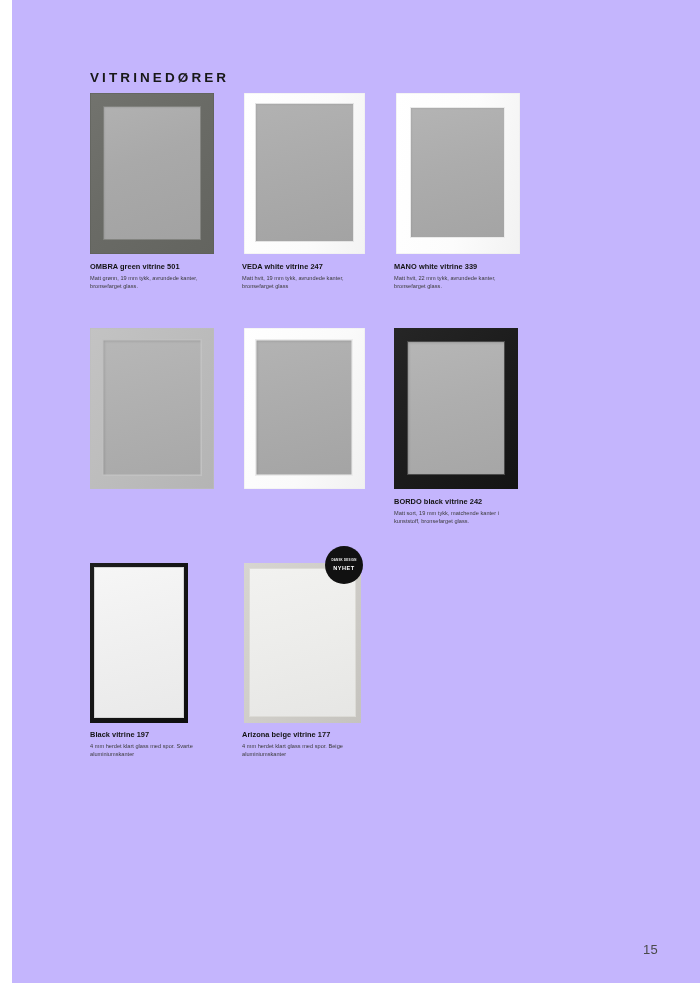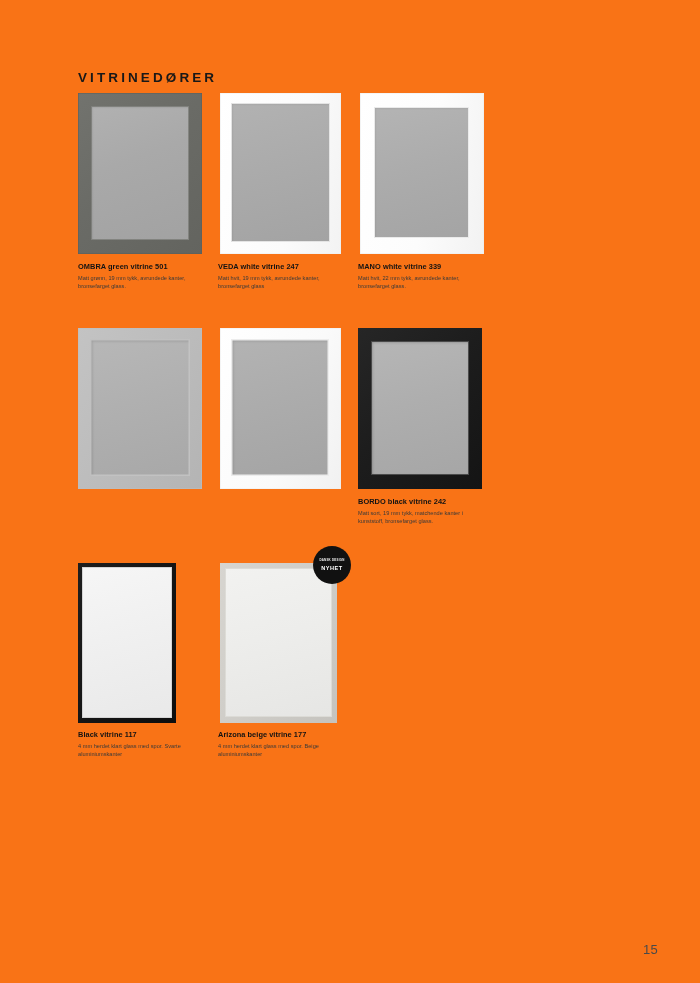--- a/index.html
+++ b/index.html
@@ -12,21 +12,22 @@
     height: 983px;
     position: relative;
     font-family: "Liberation Sans", sans-serif;
     color: #1a1a1a;
     overflow: hidden;
   }
 
   .page {
     position: absolute;
     inset: 0;
-    background: #f97316;
+    background: #c4b5fd;
+    margin-left: 12px;
   }
 
   .section-title {
     position: absolute;
     left: 78px;
     top: 70px;
     font-size: 13.5px;
     font-weight: bold;
     letter-spacing: 3.1px;
     color: #181818;
@@ -35,21 +36,21 @@
 
   .grid {
     position: absolute;
     left: 78px;
     top: 93px;
     width: 420px;
   }
 
   .row {
     display: flex;
-    gap: 0px;
+    gap: 12px;
     margin-bottom: 0px;
   }
   .row.r1 { position: absolute; top: 0px; left: 0px; }
   .row.r2 { position: absolute; top: 235px; left: 0px; }
   .row.r3 { position: absolute; top: 470px; left: 0px; }
 
   .cell {
     width: 140px;
     position: relative;
   }
@@ -327,21 +328,21 @@
 
     <div class="row r3">
 
       <div class="cell">
         <div class="thumb">
           <div class="door door-black117">
             <div class="glass"></div>
           </div>
         </div>
         <div class="caption cap-r3">
-          <p class="name">Black vitrine 117</p>
+          <p class="name">Black vitrine 197</p>
           <p class="desc">4 mm herdet klart glass med spor. Svarte aluminiumskanter</p>
         </div>
       </div>
 
       <div class="cell">
         <div class="thumb">
           <div class="door door-arizona">
             <div class="glass"></div>
           </div>
         </div>

